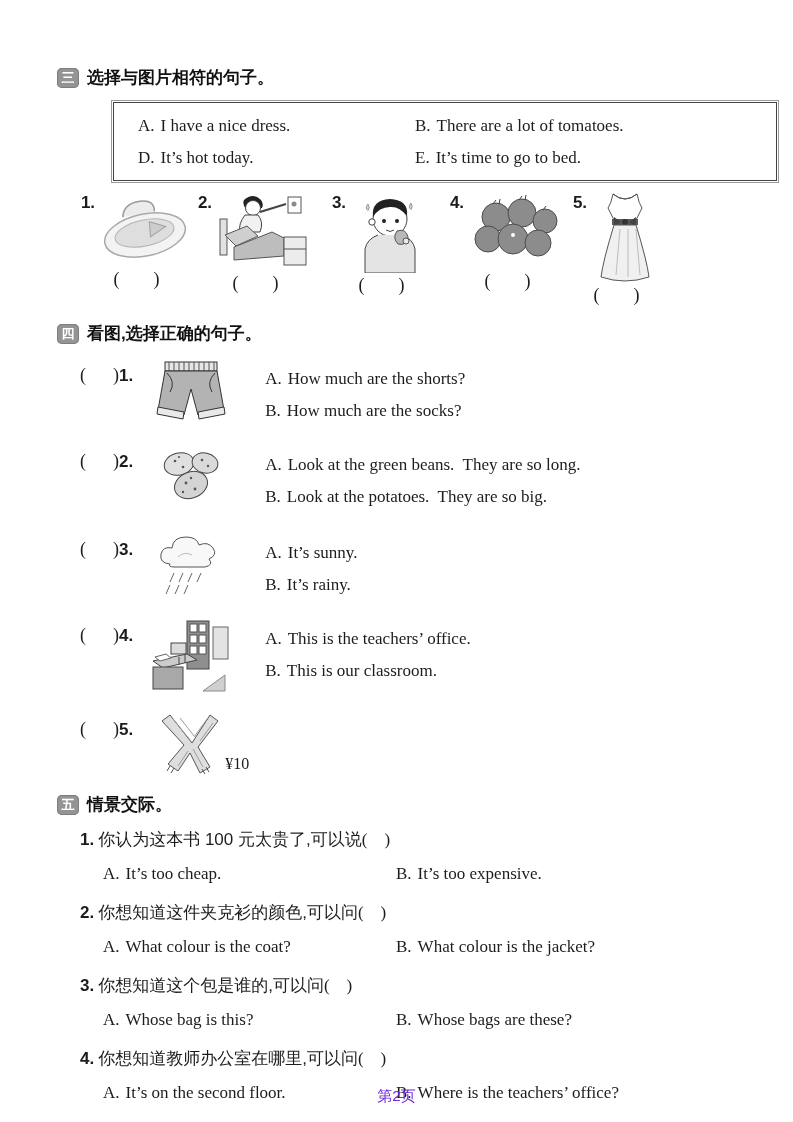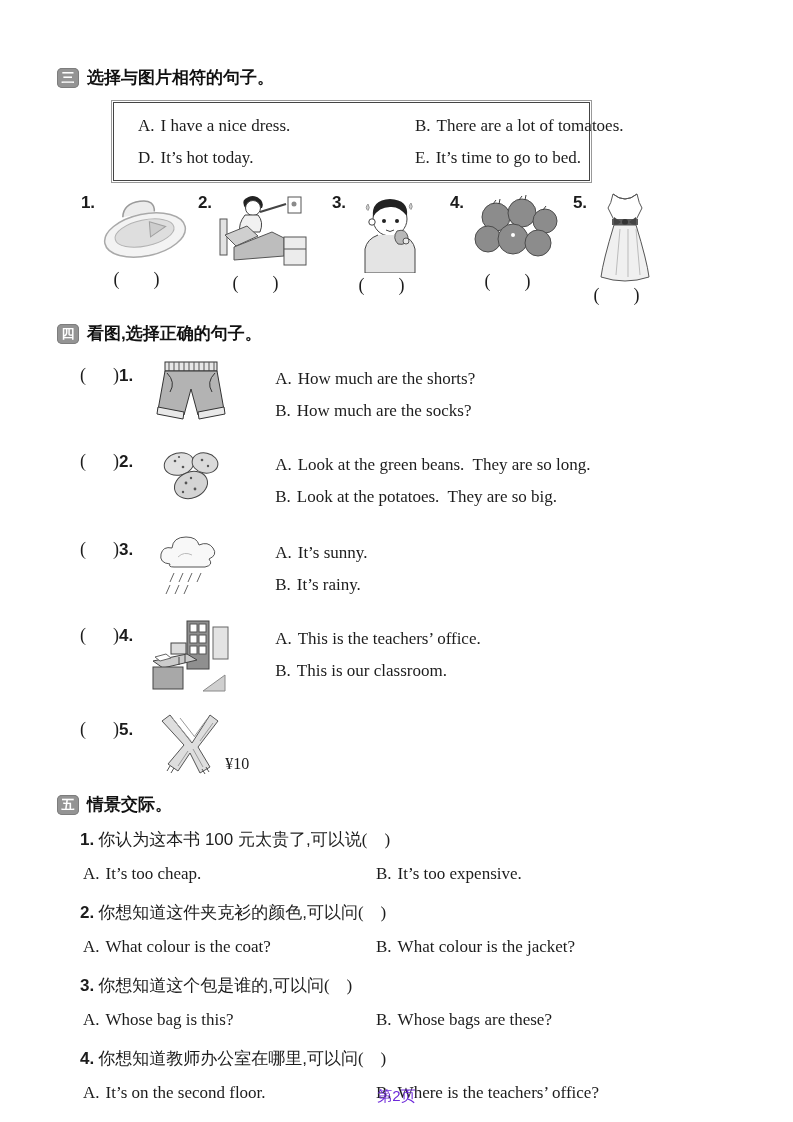--- a/index.html
+++ b/index.html
@@ -7,50 +7,50 @@
   .page { position:relative; width:793px; height:1122px; padding:66px 50px 0 57px; overflow:hidden; background:#fff; }
 
   
   .sec-header { display:flex; align-items:center; margin-bottom:0; }
   .badge { display:inline-flex; align-items:center; justify-content:center; width:22px; height:20px;
            background:#949494; color:#fff; border-radius:5px; font-family:"Liberation Sans","DejaVu Sans",sans-serif;
            font-size:13px; font-weight:bold; margin-right:8px; box-shadow:inset 0 0 0 1px #7d7d7d; }
   .sec-title { font-family:"Liberation Sans","DejaVu Sans",sans-serif; font-weight:bold; font-size:17px; color:#111; }
 
   
-  .options-box { border:1px solid #444; outline:1px solid #999; outline-offset:1px; width:477px; margin:13px 0 0 56px; padding:8px 10px 8px 24px; }
+  .options-box { border:1px solid #444; outline:1px solid #999; outline-offset:1px; width:664px; margin:13px 0 0 56px; padding:8px 10px 8px 24px; }
   .box-grid { display:grid; grid-template-columns:277px 1fr; row-gap:3px; }
   .opt-line { line-height:29px; font-size:17px; white-space:pre; }
   .opt-label { margin-right:6px; }
 
   
   .pics-row { display:flex; margin:10px 0 0 22px; }
   .pic-item { position:relative; display:flex; flex-direction:column; align-items:center; }
   .pic-head { display:flex; align-items:flex-start; }
   .pic-num { font-family:"Liberation Sans","DejaVu Sans",sans-serif; font-weight:bold; font-size:17px; margin-right:2px; margin-top:2px; }
   .blank { font-size:18px; white-space:pre; letter-spacing:1px; text-align:center; margin-top:2px; }
 
   
   .sec4 { margin-top:16px; }
   .q4-row { display:flex; align-items:flex-start; margin-left:23px; }
   .q4-left { white-space:pre; font-size:18px; margin-top:8px; }
   .q4-num { font-family:"Liberation Sans","DejaVu Sans",sans-serif; font-weight:bold; font-size:17px; }
   .q4-pic { width:104px; display:flex; flex-direction:column; align-items:center; position:relative; margin-left:6px; }
-  .q4-opts { margin-left:32px; padding-top:6px; }
+  .q4-opts { margin-left:22px; padding-top:6px; }
   .q4-opts .opt-line { line-height:32px; }
   .price-tag { font-size:16px; position:absolute; right:-6px; bottom:2px; }
 
   
   .sec5 { margin-top:18px; }
   .q5-block { margin-left:23px; margin-top:10px; }
   .q5-line { font-size:17px; line-height:27px; }
   .q5-num { font-family:"Liberation Sans","DejaVu Sans",sans-serif; font-weight:bold; margin-right:4px; }
   .q5-prompt { font-family:"Liberation Sans","DejaVu Sans",sans-serif; }
   .q5-blank { white-space:pre; font-family:"Liberation Serif",serif; }
-  .q5-opts { display:flex; margin:6px 0 0 3px; }
+  .q5-opts { display:flex; margin:6px 0 0 23px; }
   .q5-optA { width:293px; }
   .q5-opt { font-size:17px; line-height:30px; white-space:pre; }
 
   .footer { position:absolute; bottom:16px; left:0; width:100%; text-align:center;
             font-family:"Liberation Sans","DejaVu Sans",sans-serif; font-size:15px; color:#6d28d9; }
 
   svg { display:block; }
 </style>
 </head>
 <body>

